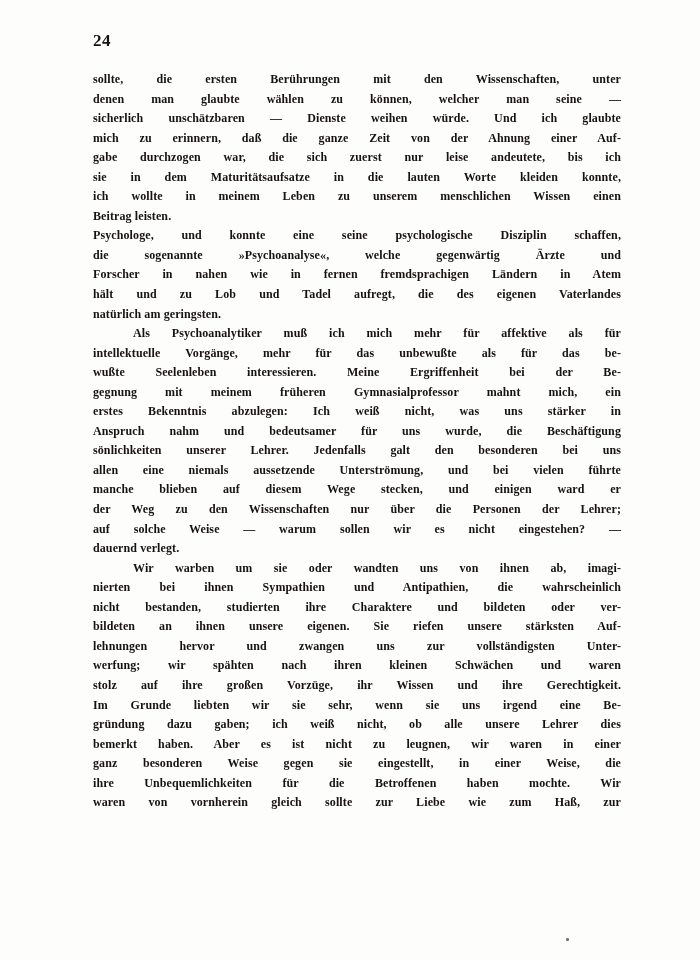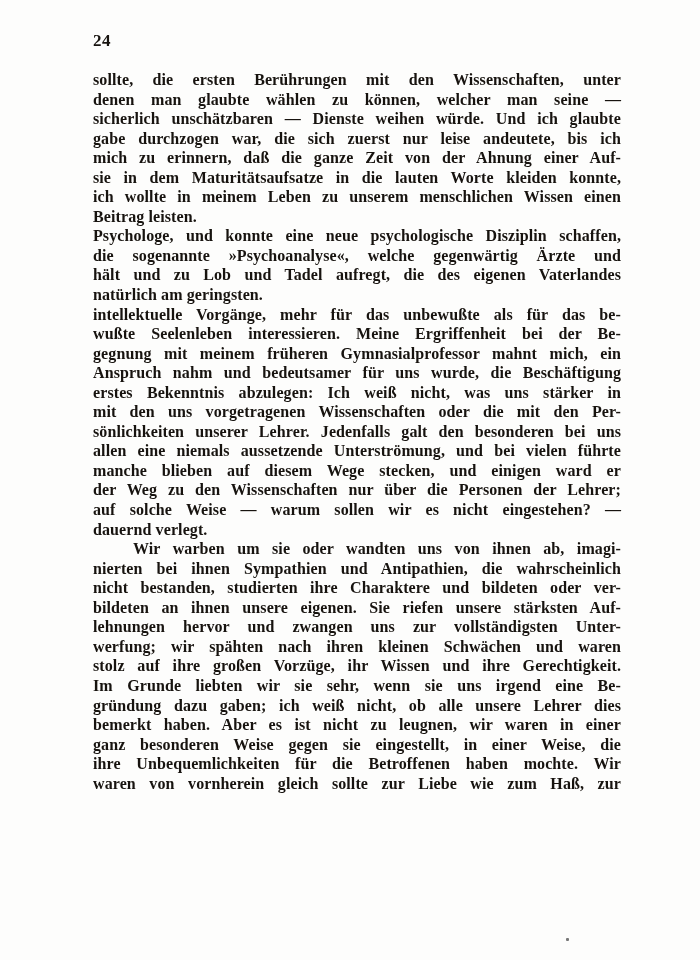--- a/index.html
+++ b/index.html
@@ -24,21 +24,21 @@
     top: 31px;
     font-size: 17px;
     font-weight: 700;
     letter-spacing: 0.5px;
   }
   .text-block {
     position: absolute;
     left: 93px;
     top: 70px;
     width: 528px;
-    font-size: 16px;
+    font-size: 12px;
     font-weight: 700;
     line-height: 19.55px;
     letter-spacing: 0.1px;
   }
   .paragraph { margin: 0; padding: 0; }
   .line {
     text-align: justify;
     text-align-last: justify;
     height: 19.55px;
     overflow: visible;
@@ -66,39 +66,40 @@
 <body>
 
 <div class="book-page">
   <div class="page-number">24</div>
 
   <div class="text-block">
       <div class="paragraph">
         <div class="line">sollte, die ersten Berührungen mit den Wissenschaften, unter</div>
         <div class="line">denen man glaubte wählen zu können, welcher man seine —</div>
         <div class="line">sicherlich unschätzbaren — Dienste weihen würde. Und ich glaubte</div>
+        <div class="line">mich zu erinnern, daß die ganze Zeit von der Ahnung einer Auf-</div>
         <div class="line">gabe durchzogen war, die sich zuerst nur leise andeutete, bis ich</div>
-        <div class="line">mich zu erinnern, daß die ganze Zeit von der Ahnung einer Auf-</div>
         <div class="line">sie in dem Maturitätsaufsatze in die lauten Worte kleiden konnte,</div>
         <div class="line">ich wollte in meinem Leben zu unserem menschlichen Wissen einen</div>
         <div class="line endline">Beitrag leisten.</div>
       </div>
       <div class="paragraph">
-        <div class="line">Psychologe, und konnte eine neue psychologische Disziplin schaffen,</div>
+        <div class="line">Psychologe, und konnte eine seine psychologische Disziplin schaffen,</div>
         <div class="line">die sogenannte »Psychoanalyse«, welche gegenwärtig Ärzte und</div>
+        <div class="line">Forscher in nahen wie in fernen fremdsprachigen Ländern in Atem</div>
         <div class="line">hält und zu Lob und Tadel aufregt, die des eigenen Vaterlandes</div>
         <div class="line endline">natürlich am geringsten.</div>
       </div>
       <div class="paragraph">
+        <div class="line indent">Als Psychoanalytiker muß ich mich mehr für affektive als für</div>
         <div class="line">intellektuelle Vorgänge, mehr für das unbewußte als für das be-</div>
         <div class="line">wußte Seelenleben interessieren. Meine Ergriffenheit bei der Be-</div>
         <div class="line">gegnung mit meinem früheren Gymnasialprofessor mahnt mich, ein</div>
+        <div class="line">erstes Bekenntnis abzulegen: Ich weiß nicht, was uns stärker in</div>
         <div class="line">Anspruch nahm und bedeutsamer für uns wurde, die Beschäftigung</div>
-        <div class="line">erstes Bekenntnis abzulegen: Ich weiß nicht, was uns stärker in</div>
-        <div class="line">mit den uns vorgetragenen Wissenschaften oder die mit den Per-</div>
         <div class="line">sönlichkeiten unserer Lehrer. Jedenfalls galt den besonderen bei uns</div>
         <div class="line">allen eine niemals aussetzende Unterströmung, und bei vielen führte</div>
         <div class="line">manche blieben auf diesem Wege stecken, und einigen ward er</div>
         <div class="line">der Weg zu den Wissenschaften nur über die Personen der Lehrer;</div>
         <div class="line">auf solche Weise — warum sollen wir es nicht eingestehen? —</div>
         <div class="line endline">dauernd verlegt.</div>
       </div>
       <div class="paragraph">
         <div class="line indent">Wir warben um sie oder wandten uns von ihnen ab, imagi-</div>
         <div class="line">nierten bei ihnen Sympathien und Antipathien, die wahrscheinlich</div>

